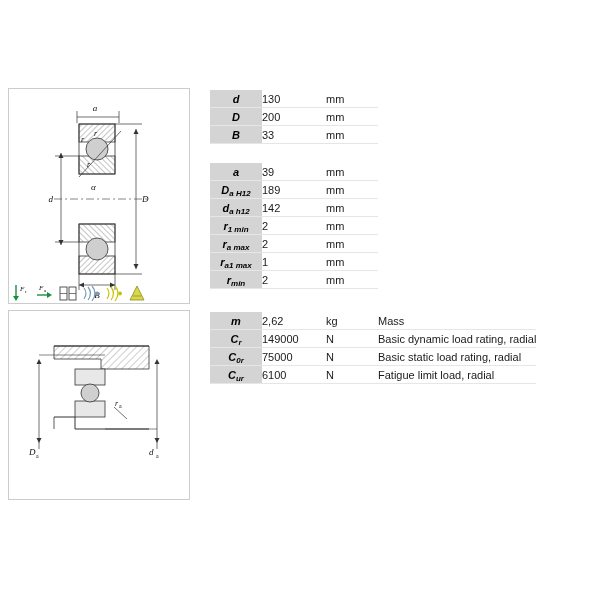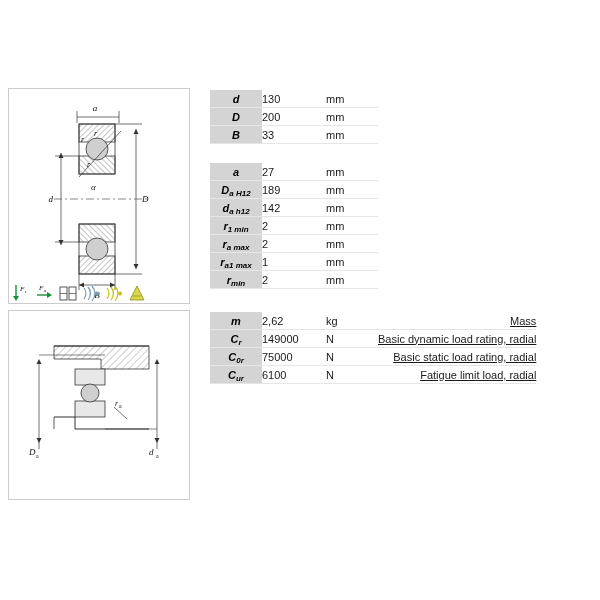--- a/index.html
+++ b/index.html
@@ -64,24 +64,23 @@
     padding-right: 5px !important;
     color: #1a1a1a;
   }
   .unit-cell {
     width: 48px;
     text-align: left;
     padding-left: 5px !important;
     color: #1a1a1a;
   }
   .desc-cell {
-    text-align: right;
+    text-align: left;
     padding-left: 4px !important;
     color: #1a1a1a;
-    text-decoration: underline;
   }
   .rowline td {
     border-bottom: 1px solid #e6e6e6;
   }
   .sub {
     font-size: 8px;
     vertical-align: baseline;
     position: relative;
     top: 2px;
     font-weight: bold;
@@ -286,21 +285,21 @@
         <td class="unit-cell">mm</td>
         <td class="desc-cell"></td>
       </tr>
     </tbody>
   </table>
 
   <table class="spec-table" id="table-geom">
     <tbody>
       <tr class="rowline">
         <td class="sym-cell"><span>a</span><span class="sub"></span></td>
-        <td class="val-cell">27</td>
+        <td class="val-cell">39</td>
         <td class="unit-cell">mm</td>
         <td class="desc-cell"></td>
       </tr>
       <tr class="rowline">
         <td class="sym-cell"><span>D</span><span class="sub">a H12</span></td>
         <td class="val-cell">189</td>
         <td class="unit-cell">mm</td>
         <td class="desc-cell"></td>
       </tr>
       <tr class="rowline">

